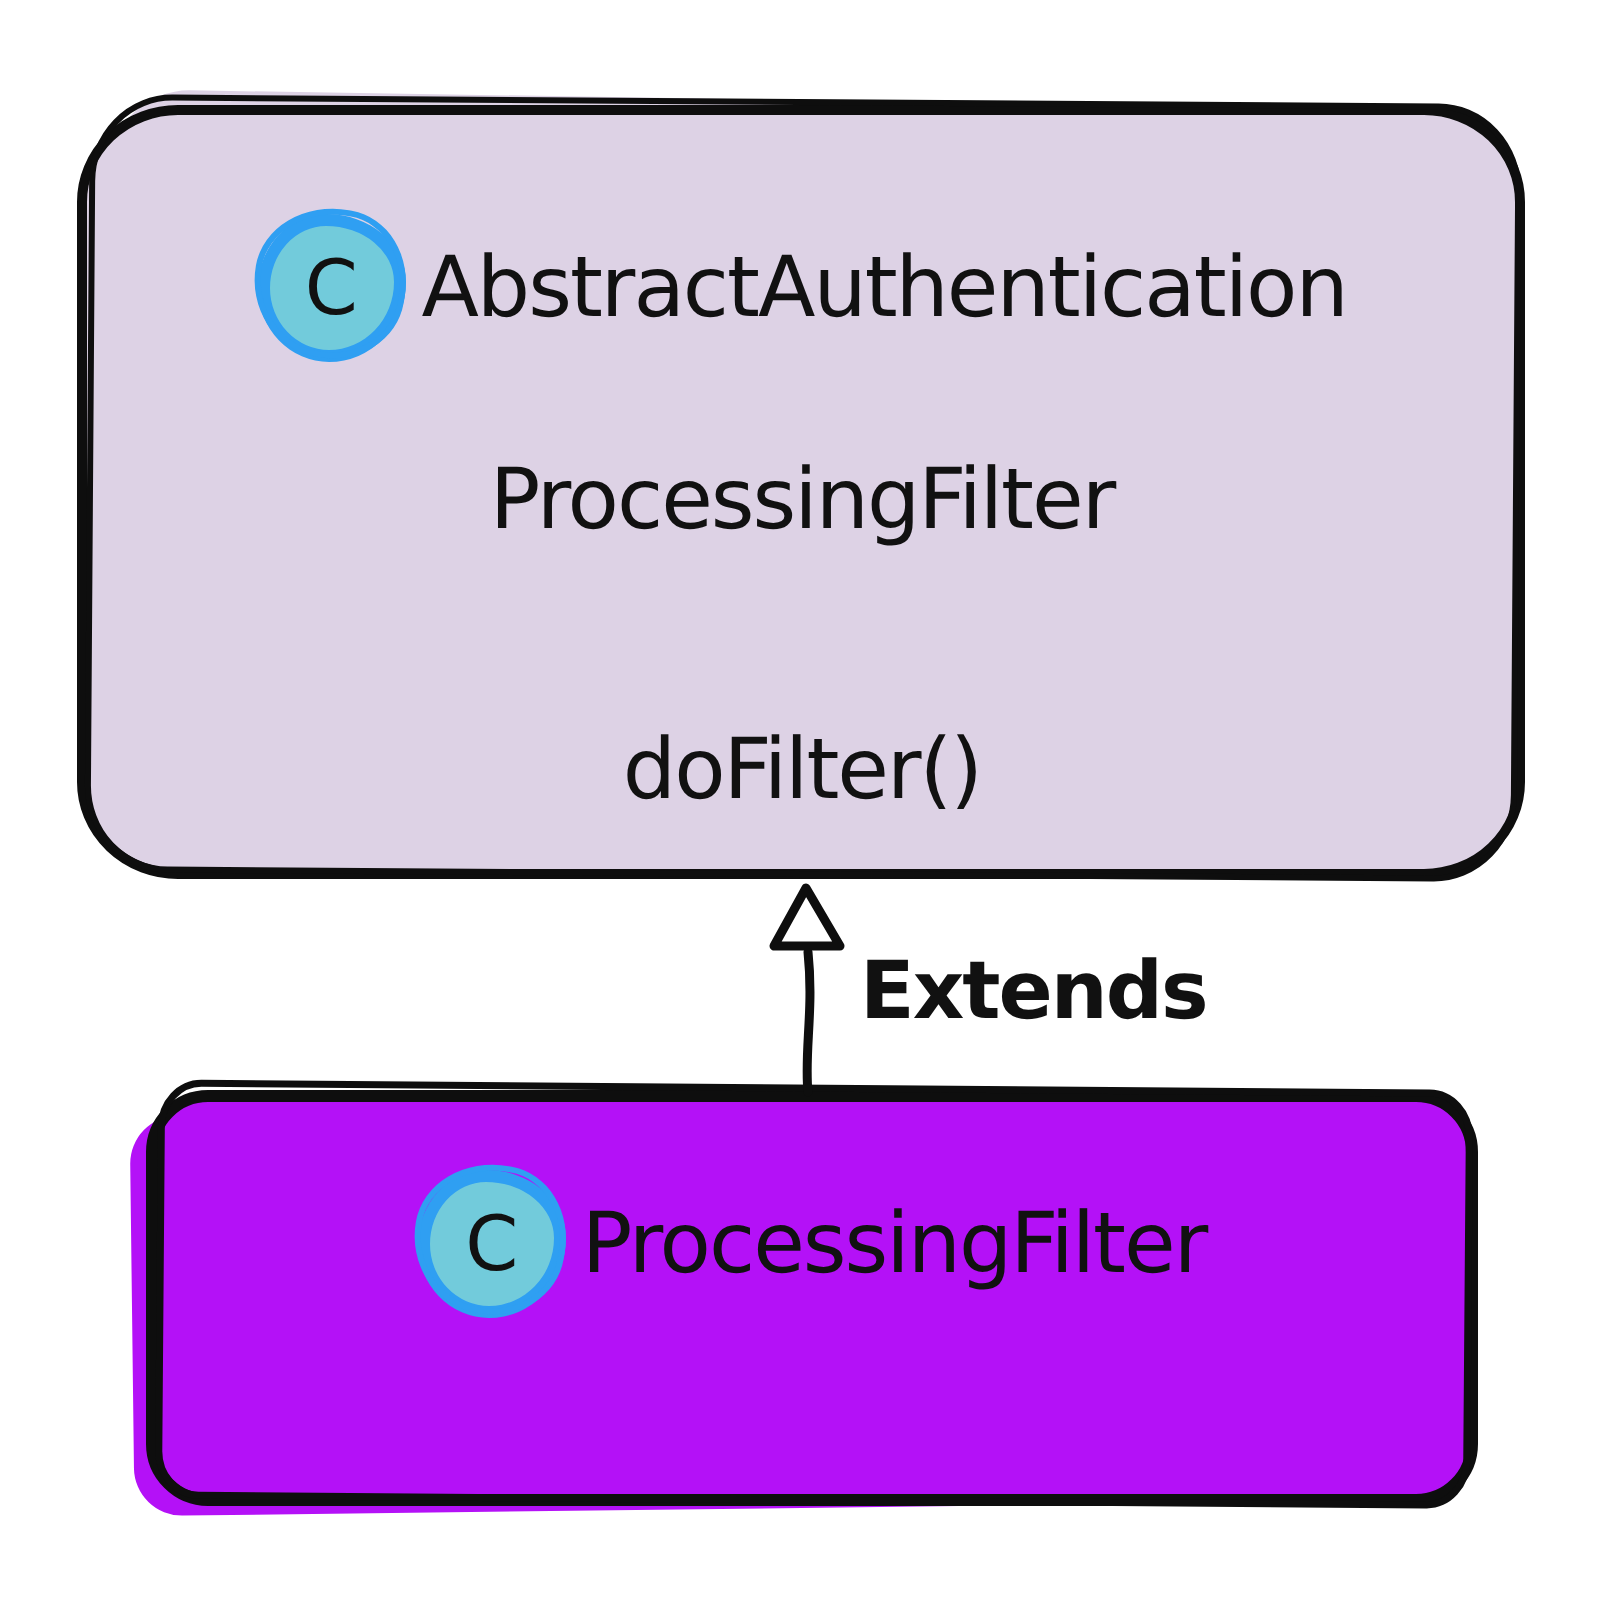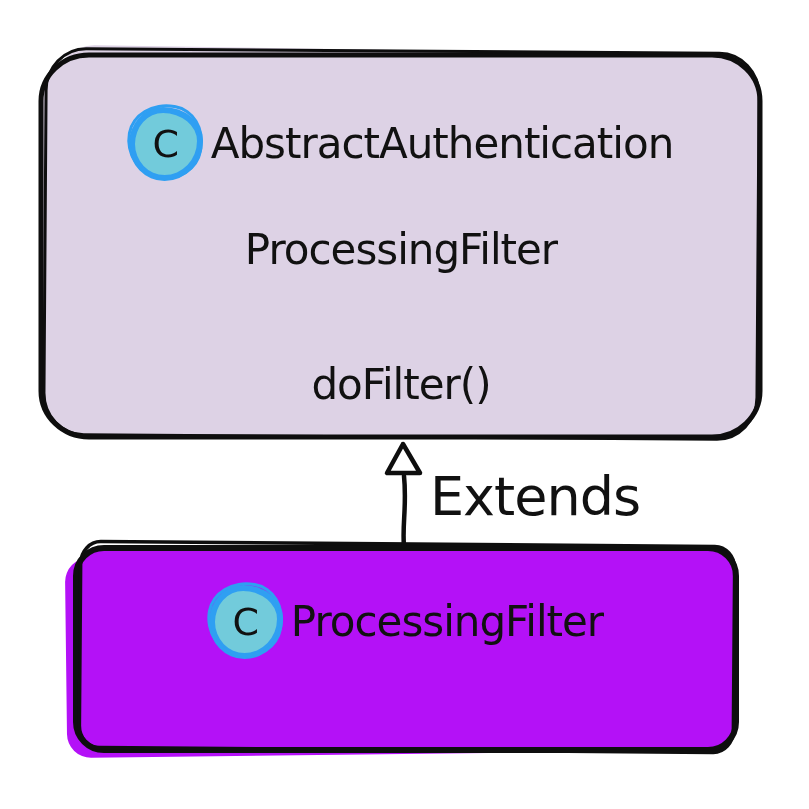--- a/index.html
+++ b/index.html
@@ -53,21 +53,21 @@
   .badge::after{
     content:"";position:absolute;inset:-9px -6px -4px -8px;
     border:3px solid var(--badge-outline);
     border-radius:55% 45% 50% 50% / 48% 52% 46% 54%;
     transform:rotate(10deg);
     pointer-events:none;
   }
   .edge-label{
     position:absolute;left:430px;top:468px;height:56px;
     display:flex;align-items:center;
-    color:var(--text);font-size:54px;font-weight:400;letter-spacing:-1px;white-space:nowrap;text-align:right;
+    color:var(--text);font-size:40px;font-weight:700;letter-spacing:-1px;white-space:nowrap;text-align:right;
   }
 </style>
 </head>
 <body>
 
 <div class="canvas">
 
   <svg class="layer" viewBox="0 0 809 809">
 
     <rect class="top-underlay" x="52" y="50" width="702" height="382" rx="40" ry="40" transform="rotate(0.9 400 245)"></rect>

